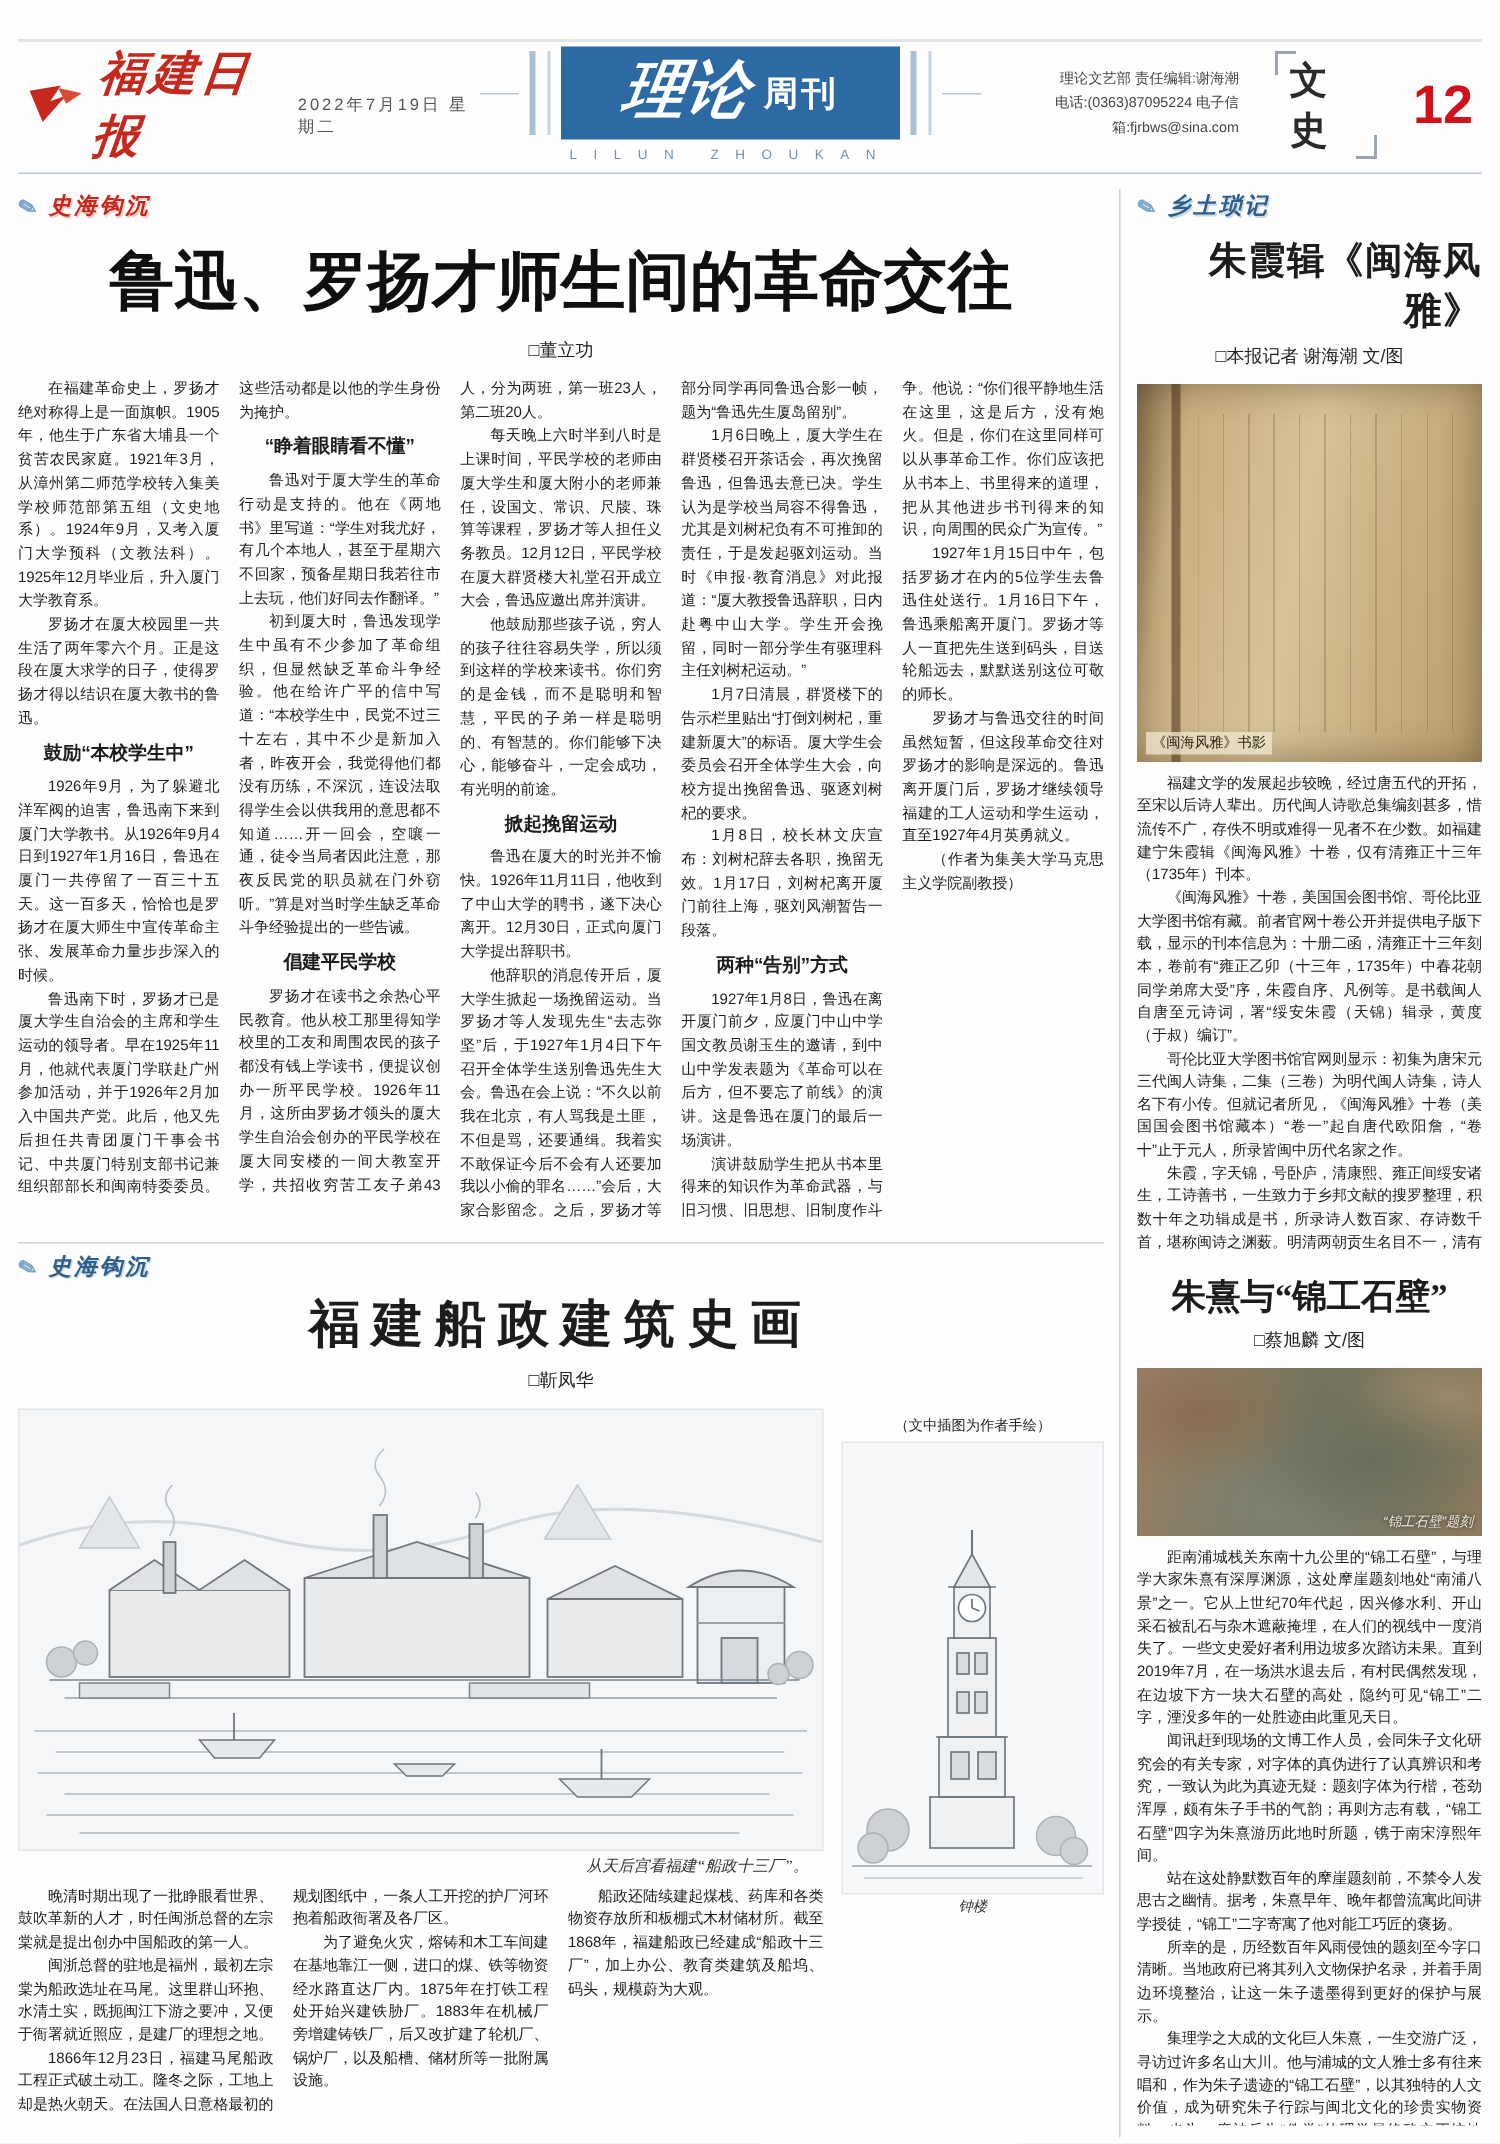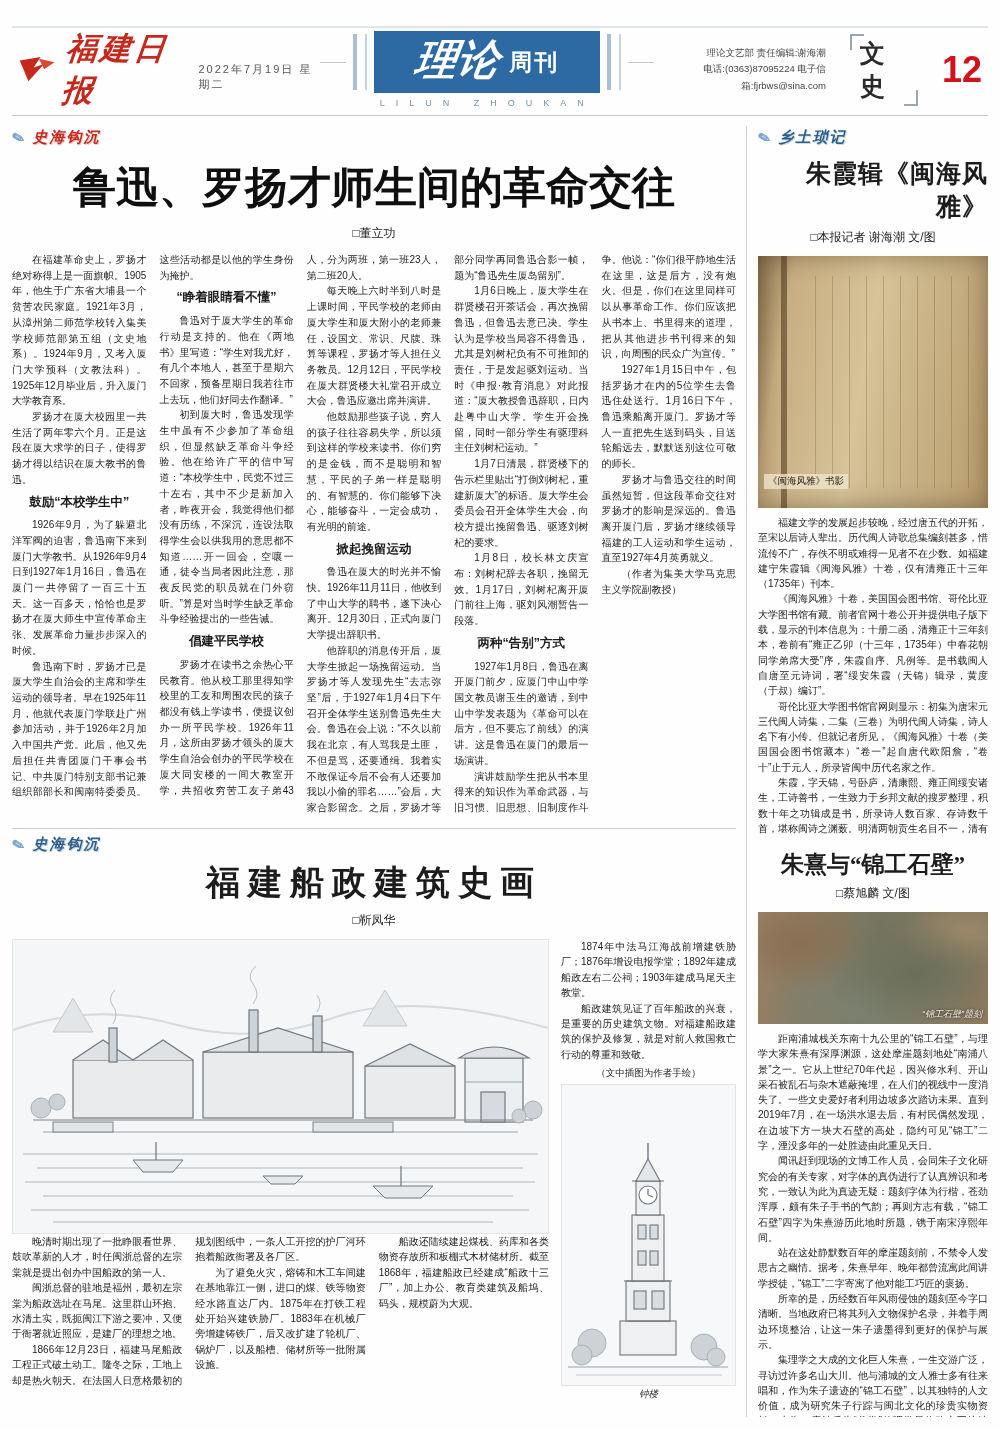--- a/index.html
+++ b/index.html
@@ -72,21 +72,21 @@
   
   .xiangtu-title{font-family:"Liberation Serif",serif;font-weight:bold;font-size:25px;
                  text-align:right;letter-spacing:1px;margin:10px 0 6px;}
   .book{position:relative;width:100%;height:252px;
         background:linear-gradient(100deg,#8a744f 0%,#c8ae82 14%,#d6c398 46%,#cdb88c 60%,#b79d6e 100%);
         box-shadow:inset 0 0 24px rgba(60,40,15,.45);}
   .book .cols{position:absolute;left:18%;top:8%;width:74%;height:84%;
         background:repeating-linear-gradient(90deg,transparent 0 16px,rgba(80,50,20,.28) 16px 17px);
         opacity:.8;}
   .book .spine{position:absolute;left:10%;top:0;width:6px;height:100%;background:rgba(60,38,12,.5);}
-  .img-cap{position:absolute;left:6px;bottom:19px;font-size:9.5px;color:#2e2414;
+  .img-cap{position:absolute;left:6px;bottom:5px;font-size:9.5px;color:#2e2414;
            background:rgba(240,231,208,.75);padding:1px 4px;}
   .xiangtu-body{font-size:10px;line-height:15.3px;text-align:justify;height:322px;
                 overflow:hidden;margin-top:7px;}
   .zhuxi-title{font-family:"Liberation Serif",serif;font-weight:bold;font-size:23px;
                text-align:center;margin:12px 0 5px;}
   .rock{position:relative;width:100%;height:112px;
         background:radial-gradient(70px 45px at 18% 28%,#8a6f52,transparent),
                    radial-gradient(90px 55px at 68% 55%,#6b6f5a,transparent),
                    radial-gradient(110px 70px at 44% 82%,#7d8272,transparent),
                    radial-gradient(60px 35px at 88% 20%,#9c8a6a,transparent),
@@ -237,34 +237,31 @@
               <path d="M250 236 L290 236 L282 244 L258 244 Z"></path>
             </g>
 
             <g fill="#ccd2d6" stroke="#aab1b7">
               <circle cx="28" cy="168" r="10"></circle>
                 <circle cx="44" cy="162" r="8"></circle>
               <circle cx="520" cy="170" r="9"></circle>
                 <circle cx="506" cy="176" r="7"></circle>
             </g>
           </svg>
+          <div class="draw-cap">从天后宫看福建“船政十三厂”。</div>
           <div class="art2-cols">
               <p>晚清时期出现了一批睁眼看世界、鼓吹革新的人才，时任闽浙总督的左宗棠就是提出创办中国船政的第一人。</p>
               <p>闽浙总督的驻地是福州，最初左宗棠为船政选址在马尾。这里群山环抱、水清土实，既扼闽江下游之要冲，又便于衙署就近照应，是建厂的理想之地。</p>
               <p>1866年12月23日，福建马尾船政工程正式破土动工。隆冬之际，工地上却是热火朝天。在法国人日意格最初的规划图纸中，一条人工开挖的护厂河环抱着船政衙署及各厂区。</p>
               <p>为了避免火灾，熔铸和木工车间建在基地靠江一侧，进口的煤、铁等物资经水路直达厂内。1875年在打铁工程处开始兴建铁胁厂。1883年在机械厂旁增建铸铁厂，后又改扩建了轮机厂、锅炉厂，以及船槽、储材所等一批附属设施。</p>
               <p>船政还陆续建起煤栈、药库和各类物资存放所和板棚式木材储材所。截至1868年，福建船政已经建成“船政十三厂”，加上办公、教育类建筑及船坞、码头，规模蔚为大观。</p>
             </div>
         </div>
 
         <div class="art2-right">
-          <div class="art2-rightcol">
-              <p>1874年中法马江海战前增建铁胁厂；1876年增设电报学堂；1892年建成船政左右二公祠；1903年建成马尾天主教堂。</p>
-              <p>船政建筑见证了百年船政的兴衰，是重要的历史建筑文物。对福建船政建筑的保护及修复，就是对前人救国救亡行动的尊重和致敬。</p>
-            </div>
           <div class="fig-note">（文中插图为作者手绘）</div>
 
           <svg class="drawing" width="173" height="300" viewBox="0 0 173 300" style="margin:4px auto 0;">
             <rect width="173" height="300" fill="#f7f8f9"></rect>
             <g stroke="#6e767e" fill="#eef0f2" stroke-width="1.1">
               <rect x="58" y="236" width="56" height="34"></rect>
               <rect x="64" y="196" width="44" height="40"></rect>
               <rect x="70" y="130" width="32" height="66"></rect>
               <path d="M62 196 H110"></path>
                 <path d="M66 236 H108"></path>

